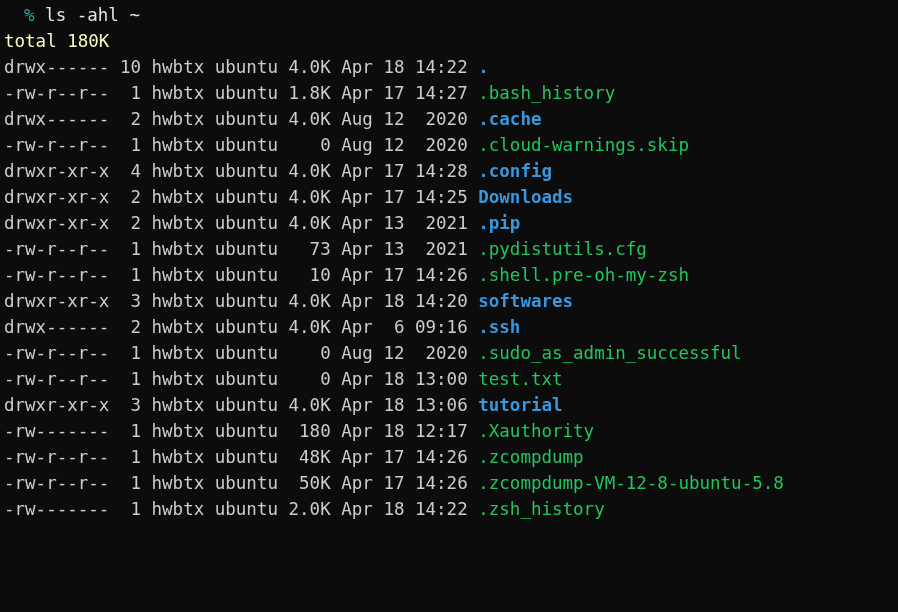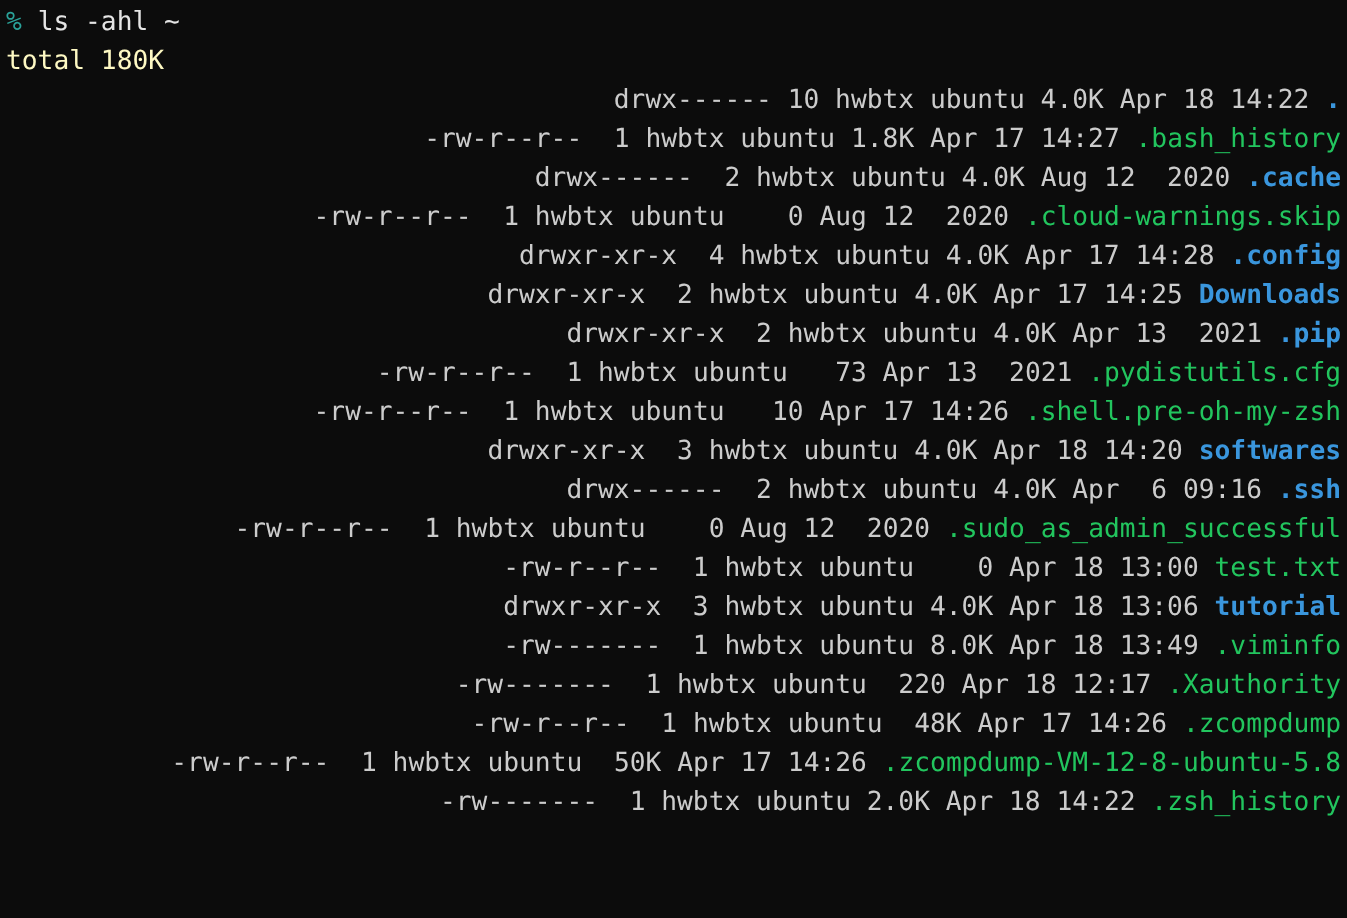--- a/index.html
+++ b/index.html
@@ -7,25 +7,25 @@
     background: #0c0c0c;
     color: #cccccc;
     font-family: "Consolas", "Menlo", "DejaVu Sans Mono", monospace;
     font-size: 17.5px;
     line-height: 26px;
     width: 898px;
     height: 612px;
     overflow: hidden;
     padding: 2px 4px;
   }
-  .prompt-line { white-space: pre; }
+  .prompt-line { white-space: pre; margin-left: 20px; }
   .prompt-percent { color: #2aa198; }
   .cmd { color: #e5e5e5; }
   .total-line { color: #fef9c3; }
-  .row { white-space: pre; position: relative; text-align: right; }
+  .row { white-space: pre; position: relative; }
   .perms, .links, .owner, .group, .size, .month, .day, .time { color: #cccccc; }
   .fname { }
   .fname.dir { color: #3a96dd; font-weight: bold; }
   .fname.file { color: #22c55e; }
   #listing { position: relative; }
 </style>
 </head>
 <body>
 
 <div class="prompt-line"><span class="prompt-percent">%</span> <span class="cmd">ls -ahl ~</span></div>
@@ -38,18 +38,17 @@
     <div class="row"><span class="perms">drwxr-xr-x</span> <span class="links"> 4</span> <span class="owner">hwbtx</span> <span class="group">ubuntu</span> <span class="size">4.0K</span> <span class="month">Apr</span> <span class="day">17</span> <span class="time">14:28</span> <span class="fname dir">.config</span></div>
     <div class="row"><span class="perms">drwxr-xr-x</span> <span class="links"> 2</span> <span class="owner">hwbtx</span> <span class="group">ubuntu</span> <span class="size">4.0K</span> <span class="month">Apr</span> <span class="day">17</span> <span class="time">14:25</span> <span class="fname dir">Downloads</span></div>
     <div class="row"><span class="perms">drwxr-xr-x</span> <span class="links"> 2</span> <span class="owner">hwbtx</span> <span class="group">ubuntu</span> <span class="size">4.0K</span> <span class="month">Apr</span> <span class="day">13</span> <span class="time"> 2021</span> <span class="fname dir">.pip</span></div>
     <div class="row"><span class="perms">-rw-r--r--</span> <span class="links"> 1</span> <span class="owner">hwbtx</span> <span class="group">ubuntu</span> <span class="size">  73</span> <span class="month">Apr</span> <span class="day">13</span> <span class="time"> 2021</span> <span class="fname file">.pydistutils.cfg</span></div>
     <div class="row"><span class="perms">-rw-r--r--</span> <span class="links"> 1</span> <span class="owner">hwbtx</span> <span class="group">ubuntu</span> <span class="size">  10</span> <span class="month">Apr</span> <span class="day">17</span> <span class="time">14:26</span> <span class="fname file">.shell.pre-oh-my-zsh</span></div>
     <div class="row"><span class="perms">drwxr-xr-x</span> <span class="links"> 3</span> <span class="owner">hwbtx</span> <span class="group">ubuntu</span> <span class="size">4.0K</span> <span class="month">Apr</span> <span class="day">18</span> <span class="time">14:20</span> <span class="fname dir">softwares</span></div>
     <div class="row"><span class="perms">drwx------</span> <span class="links"> 2</span> <span class="owner">hwbtx</span> <span class="group">ubuntu</span> <span class="size">4.0K</span> <span class="month">Apr</span> <span class="day"> 6</span> <span class="time">09:16</span> <span class="fname dir">.ssh</span></div>
     <div class="row"><span class="perms">-rw-r--r--</span> <span class="links"> 1</span> <span class="owner">hwbtx</span> <span class="group">ubuntu</span> <span class="size">   0</span> <span class="month">Aug</span> <span class="day">12</span> <span class="time"> 2020</span> <span class="fname file">.sudo_as_admin_successful</span></div>
     <div class="row"><span class="perms">-rw-r--r--</span> <span class="links"> 1</span> <span class="owner">hwbtx</span> <span class="group">ubuntu</span> <span class="size">   0</span> <span class="month">Apr</span> <span class="day">18</span> <span class="time">13:00</span> <span class="fname file">test.txt</span></div>
     <div class="row"><span class="perms">drwxr-xr-x</span> <span class="links"> 3</span> <span class="owner">hwbtx</span> <span class="group">ubuntu</span> <span class="size">4.0K</span> <span class="month">Apr</span> <span class="day">18</span> <span class="time">13:06</span> <span class="fname dir">tutorial</span></div>
-    <div class="row"><span class="perms">-rw-------</span> <span class="links"> 1</span> <span class="owner">hwbtx</span> <span class="group">ubuntu</span> <span class="size">8.0K</span> <span class="month">Apr</span> <span class="day">18</span> <span class="time">13:49</span> <span class="fname file">.viminfo</span></div>
-    <div class="row"><span class="perms">-rw-------</span> <span class="links"> 1</span> <span class="owner">hwbtx</span> <span class="group">ubuntu</span> <span class="size"> 220</span> <span class="month">Apr</span> <span class="day">18</span> <span class="time">12:17</span> <span class="fname file">.Xauthority</span></div>
+    <div class="row"><span class="perms">-rw-------</span> <span class="links"> 1</span> <span class="owner">hwbtx</span> <span class="group">ubuntu</span> <span class="size"> 180</span> <span class="month">Apr</span> <span class="day">18</span> <span class="time">12:17</span> <span class="fname file">.Xauthority</span></div>
     <div class="row"><span class="perms">-rw-r--r--</span> <span class="links"> 1</span> <span class="owner">hwbtx</span> <span class="group">ubuntu</span> <span class="size"> 48K</span> <span class="month">Apr</span> <span class="day">17</span> <span class="time">14:26</span> <span class="fname file">.zcompdump</span></div>
     <div class="row"><span class="perms">-rw-r--r--</span> <span class="links"> 1</span> <span class="owner">hwbtx</span> <span class="group">ubuntu</span> <span class="size"> 50K</span> <span class="month">Apr</span> <span class="day">17</span> <span class="time">14:26</span> <span class="fname file">.zcompdump-VM-12-8-ubuntu-5.8</span></div>
     <div class="row"><span class="perms">-rw-------</span> <span class="links"> 1</span> <span class="owner">hwbtx</span> <span class="group">ubuntu</span> <span class="size">2.0K</span> <span class="month">Apr</span> <span class="day">18</span> <span class="time">14:22</span> <span class="fname file">.zsh_history</span></div>
   </div>
 
 </body></html>

